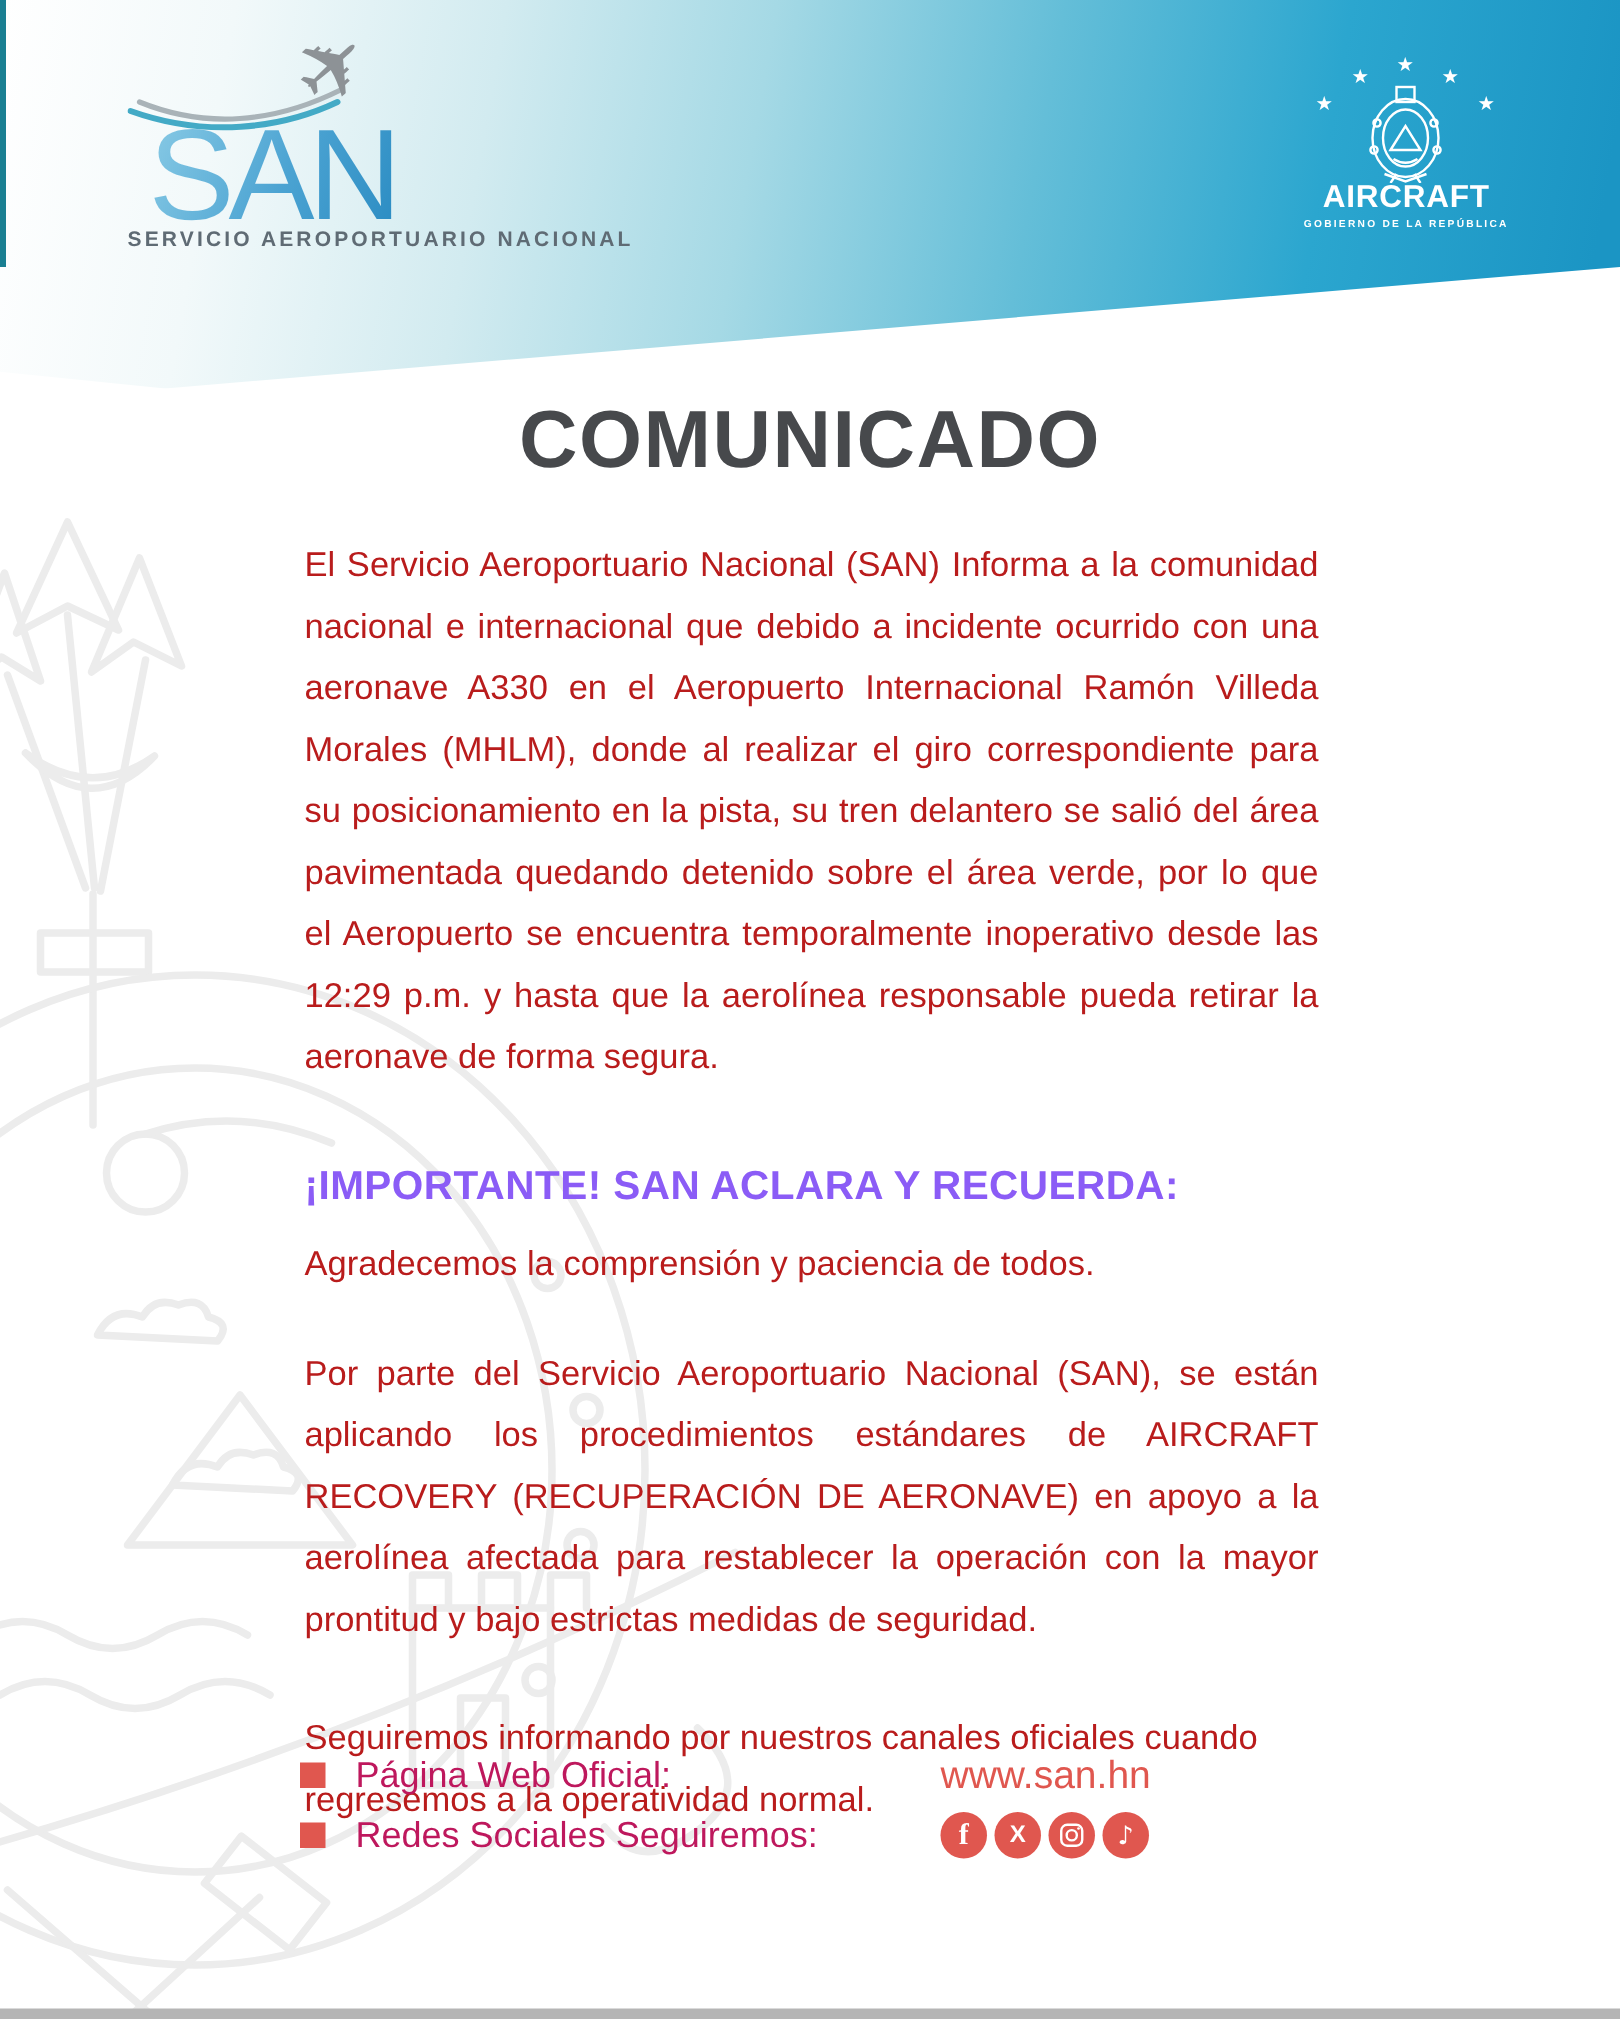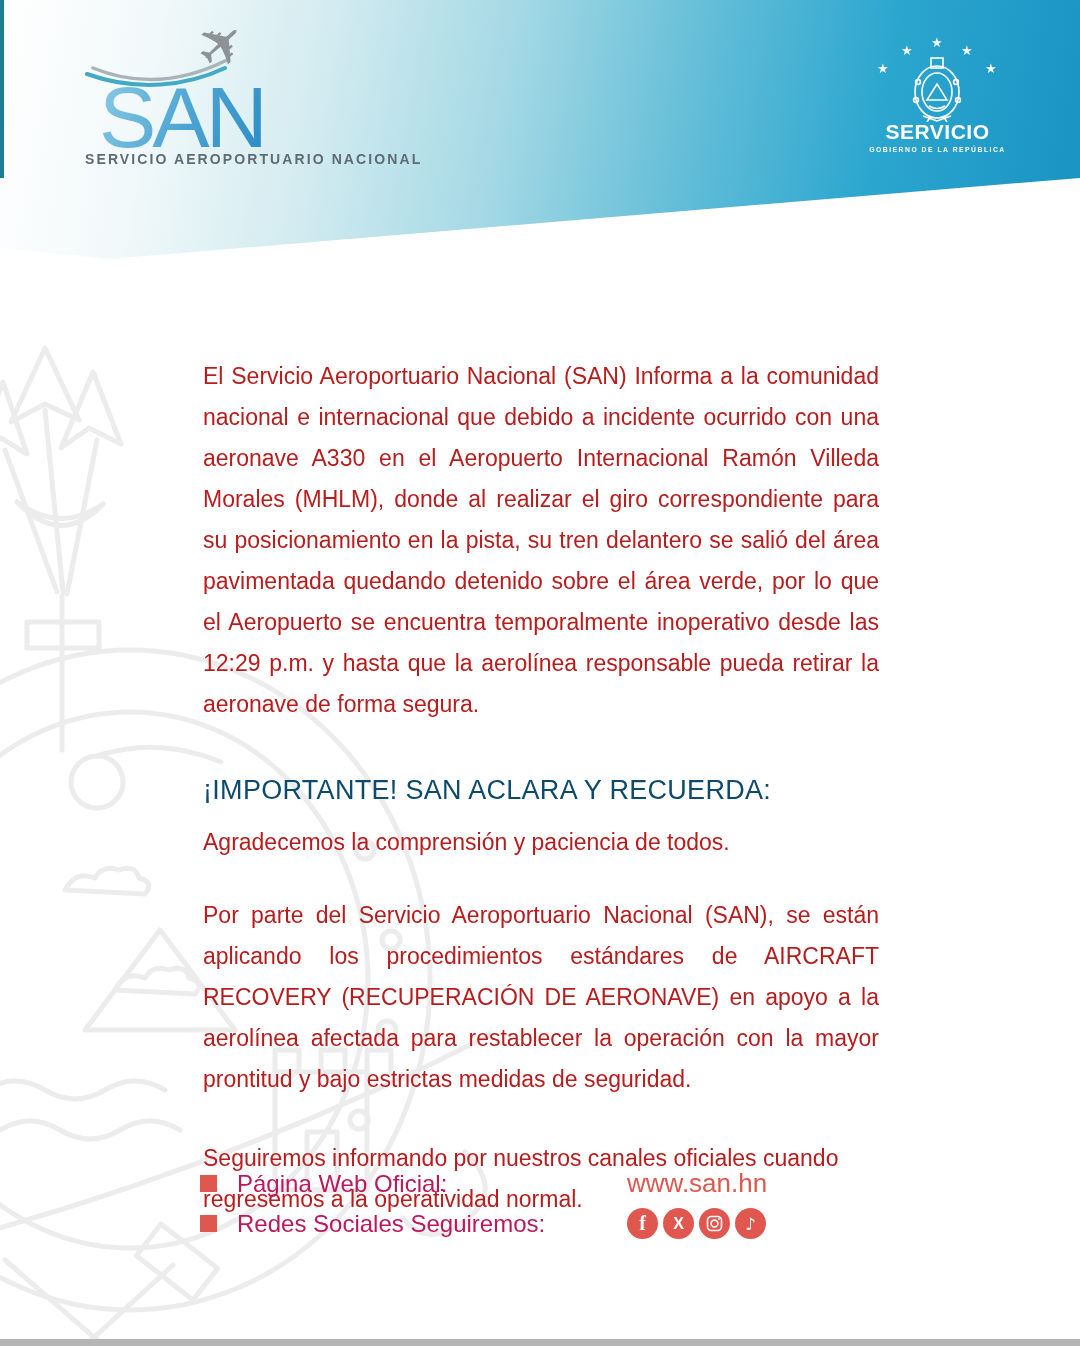--- a/index.html
+++ b/index.html
@@ -48,21 +48,21 @@
     font-size:54px;font-weight:800;letter-spacing:1px;color:#47494c;
   }
   
   .content{position:absolute;left:203px;top:356px;width:676px;}
   .para{
     font-size:23px;line-height:41px;text-align:justify;color:#b91c1c;
     margin:0 0 30px 0;
   }
   .para.p1{margin-bottom:50px;}
   .imp-heading{
-    font-size:27px;font-weight:normal;color:#0c4a6e;letter-spacing:0.3px;
+    font-size:27px;font-weight:bold;color:#8b5cf6;letter-spacing:0.3px;
     margin:0 0 16px 0;
   }
   .para.p2{margin-bottom:38px;}
   .para.p3{margin-bottom:32px;text-align:left;}
   .para.p4{margin-bottom:0;text-align:left;}
   
   .footer{
     position:absolute;left:200px;top:1168px;width:700px;
     display:grid;grid-template-columns:37px 390px auto;row-gap:9px;align-items:center;
   }
@@ -110,21 +110,21 @@
       <ellipse cx="32" cy="36" rx="15" ry="19"></ellipse>
       <path d="M22,44 L32,28 L42,44 Z"></path>
       <path d="M24,50 q8,5 16,0"></path>
       <circle cx="13" cy="26" r="2.4"></circle>
         <circle cx="51" cy="26" r="2.4"></circle>
       <circle cx="11" cy="44" r="2.4"></circle>
         <circle cx="53" cy="44" r="2.4"></circle>
       <path d="M18,60 L32,65 L46,60"></path>
       <path d="M26,60 l-4,6 M38,60 l4,6"></path>
     </svg>
-    <div class="hn-name">SERVICIO</div>
+    <div class="hn-name">AIRCRAFT</div>
     <div class="hn-sub">GOBIERNO DE LA REPÚBLICA</div>
   </div>
 
   <svg class="watermark" width="600" height="1010" viewBox="0 0 600 1010" stroke="#ececec" stroke-width="5" fill="none" stroke-linecap="round" stroke-linejoin="round">
     <path d="M100,18 L134,90 L100,74 L66,92 Z"></path>
     <path d="M148,42 L176,114 L144,98 L116,118 Z"></path>
     <path d="M58,52 L82,124 L56,108 L30,128 Z"></path>
     <path d="M100,80 L118,262"></path>
     <path d="M152,110 L122,264"></path>
     <path d="M60,120 L112,262"></path>
@@ -147,20 +147,21 @@
     <path d="M30,905 Q300,830 545,705"></path>
     <path d="M60,930 L235,1082"></path>
     <path d="M72,1078 L228,935"></path>
     <rect x="196" y="912" width="72" height="40" transform="rotate(38 232 932)"></rect>
     <rect x="330" y="742" width="92" height="118"></rect>
     <path d="M330,742 v-22 h24 v22 m22,0 v-22 h24 v22 m22,0 v-22 h24 v22"></path>
     <rect x="362" y="802" width="30" height="58"></rect>
     <path d="M520,822 q44,42 -8,74 q-32,20 -54,-8"></path>
   </svg>
 
+  <div class="title">COMUNICADO</div>
 
   <div class="content">
     <p class="para p1">El Servicio Aeroportuario Nacional (SAN) Informa a la comunidad nacional e internacional que debido a incidente ocurrido con una aeronave A330 en el Aeropuerto Internacional Ramón Villeda Morales (MHLM), donde al realizar el giro correspondiente para su posicionamiento en la pista, su tren delantero se salió del área pavimentada quedando detenido sobre el área verde, por lo que el Aeropuerto se encuentra temporalmente inoperativo desde las 12:29 p.m. y hasta que la aerolínea responsable pueda retirar la aeronave de forma segura.</p>
     <div class="imp-heading">¡IMPORTANTE! SAN ACLARA Y RECUERDA:</div>
     <p class="para p3">Agradecemos la comprensión y paciencia de todos.</p>
     <p class="para p2">Por parte del Servicio Aeroportuario Nacional (SAN), se están aplicando los procedimientos estándares de AIRCRAFT RECOVERY (RECUPERACIÓN DE AERONAVE) en apoyo a la aerolínea afectada para restablecer la operación con la mayor prontitud y bajo estrictas medidas de seguridad.</p>
     <p class="para p4">Seguiremos informando por nuestros canales oficiales cuando regresemos a la operatividad normal.</p>
   </div>
 
   <div class="footer">

